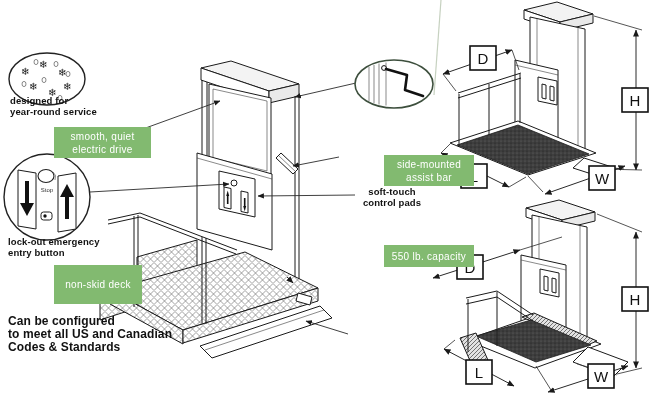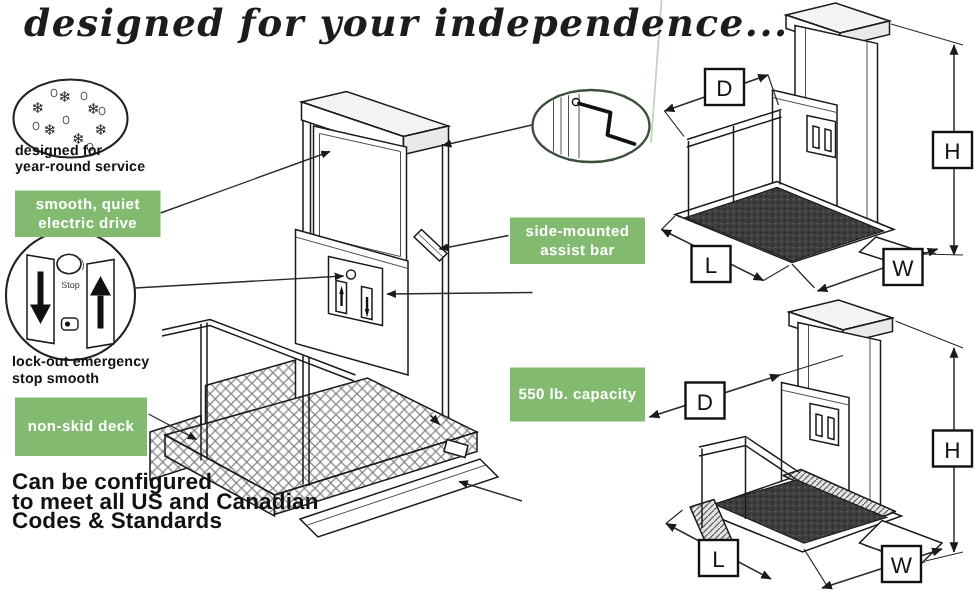--- a/index.html
+++ b/index.html
@@ -6,25 +6,25 @@
   .page{position:relative;width:650px;height:400px;background:#fff;overflow:hidden;
         font-family:"Liberation Sans",sans-serif;}
   .title{position:absolute;left:16px;top:1px;font-family:"DejaVu Serif",serif;
          font-style:italic;font-weight:700;font-size:25px;color:#1c1c1c;
          letter-spacing:1px;white-space:nowrap;}
   svg.art{position:absolute;left:0;top:0;}
   .lbl{position:absolute;font-weight:700;color:#111;white-space:pre-line;
        font-size:9.5px;line-height:11px;letter-spacing:.1px;}
   .lbl.center{text-align:center;}
   .lbl.right{text-align:right;}
-  .lbl.codes{font-size:15px;line-height:13px;}
+  .lbl.codes{font-size:12px;line-height:13px;}
   .tag{position:absolute;background:var(--accent-green,#82ba70);color:#fff;
-       font-weight:700;text-align:center;white-space:pre-line;
+       font-weight:400;text-align:center;white-space:pre-line;
        display:flex;align-items:center;justify-content:center;
-       font-size:10px;line-height:13px;letter-spacing:.3px;}
+       font-size:10px;line-height:13px;letter-spacing:.3px;margin-left:44px;}
   
   .ln{fill:none;stroke:#1a1a1a;stroke-width:1;}
   .thin{fill:none;stroke:#3a3a3a;stroke-width:.6;}
   .face{fill:#ffffff;stroke:#1a1a1a;stroke-width:1;}
   .face.top{fill:#f3f3f3;}
   .face.side{fill:#e9e9e9;}
   .mesh{fill:url(#mesh);stroke:#1a1a1a;stroke-width:1;}
   .deckdark{fill:url(#speck);stroke:#1a1a1a;stroke-width:.8;}
   .hatch{fill:url(#hatch);stroke:#1a1a1a;stroke-width:1;stroke-linejoin:round;}
   .leader{fill:none;stroke:#2a2a2a;stroke-width:.9;}
@@ -240,38 +240,39 @@
       </g>
       <g>
         <path class="tick" d="M536,366 L551,390"></path>
         <path class="dim" d="M548,392 L628,366" marker-start="url(#mA)" marker-end="url(#mA)"></path>
         <rect class="dimbox" x="588" y="364" width="26" height="24"></rect>
         <text class="dimtxt" x="601" y="382">W</text>
       </g>
     </g>
   </svg>
 
-  <div class="title">designed for your independence...</div>
 
   <div class="lbl" style="left:10px;top:95px;">designed for
 year-round service</div>
 
   <div class="tag" style="left:10px;top:127px;width:97px;height:31px;">smooth, quiet
 electric drive</div>
 
   <div class="lbl" style="left:8px;top:236px;">lock-out emergency
-stop smooth</div>
+entry button</div>
 
   <div class="tag" style="left:10px;top:265px;width:88px;height:39px;">non-skid deck</div>
 
   <div class="lbl codes" style="left:8px;top:315px;">Can be configured
 to meet all US and Canadian
 Codes &amp; Standards</div>
 
 
-  <div class="tag" style="left:340px;top:145px;width:90px;height:31px;">side-mounted
+  <div class="tag" style="left:340px;top:155px;width:90px;height:31px;">side-mounted
 assist bar</div>
 
-
-  <div class="tag" style="left:340px;top:245px;width:90px;height:36px;">550 lb. capacity</div>
+  <div class="lbl center" style="left:352px;top:186px;width:80px;">soft-touch
+control pads</div>
+
+  <div class="tag" style="left:340px;top:245px;width:90px;height:22px;">550 lb. capacity</div>
 
 
 </div>
 
 </body></html>

